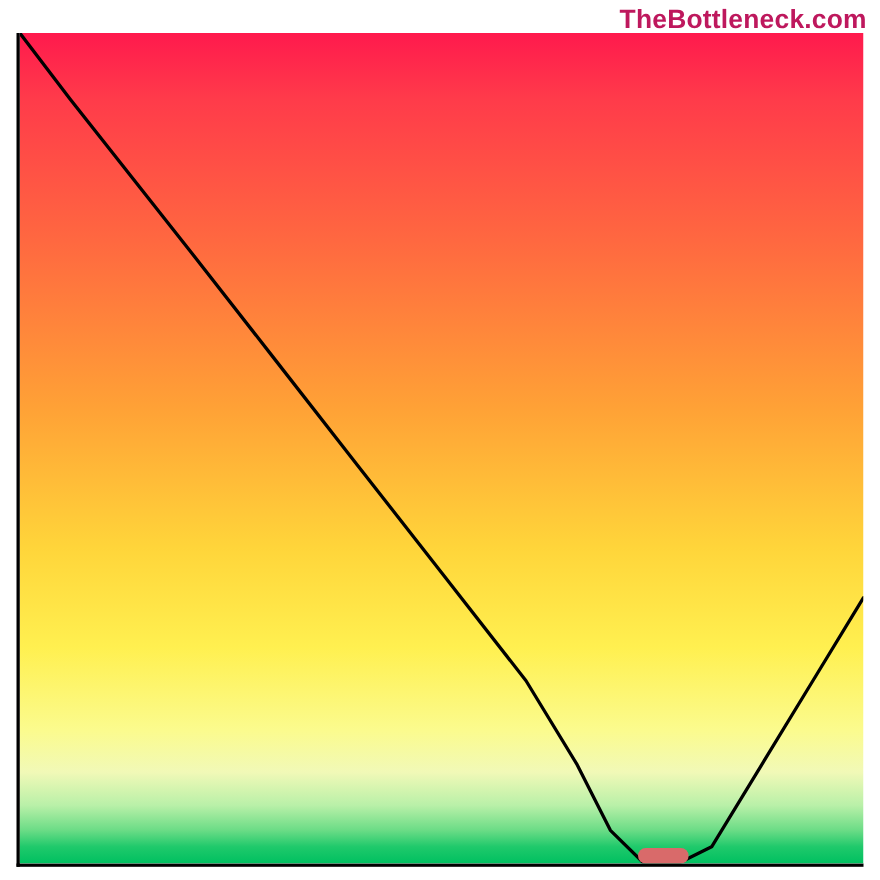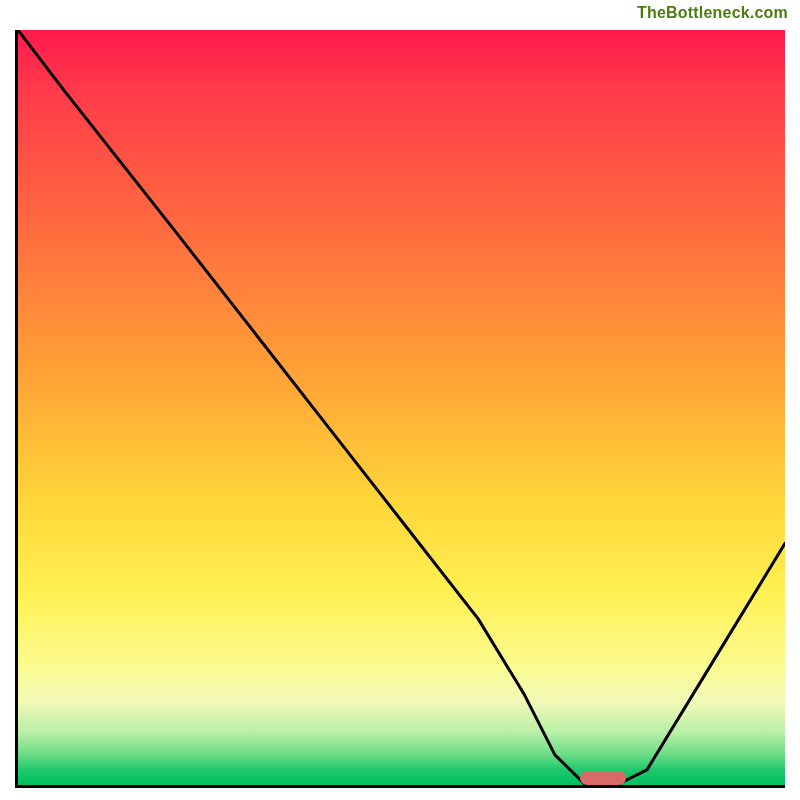--- a/index.html
+++ b/index.html
@@ -12,23 +12,23 @@
   }
   .wrap {
     position: relative;
     width: 800px;
     height: 800px;
   }
   .watermark {
     position: absolute;
     top: 4px;
     right: 12px;
-    font-size: 16px;
+    font-size: 24px;
     font-weight: bold;
-    color: #4d7c0f;
+    color: #be185d;
     letter-spacing: 0.2px;
   }
   .plot-frame {
     position: absolute;
     left: 15px;
     width: 770px;
     top: 30px;
     height: 758px;
     border-left: 3px solid #000;
     border-bottom: 3px solid #000;

